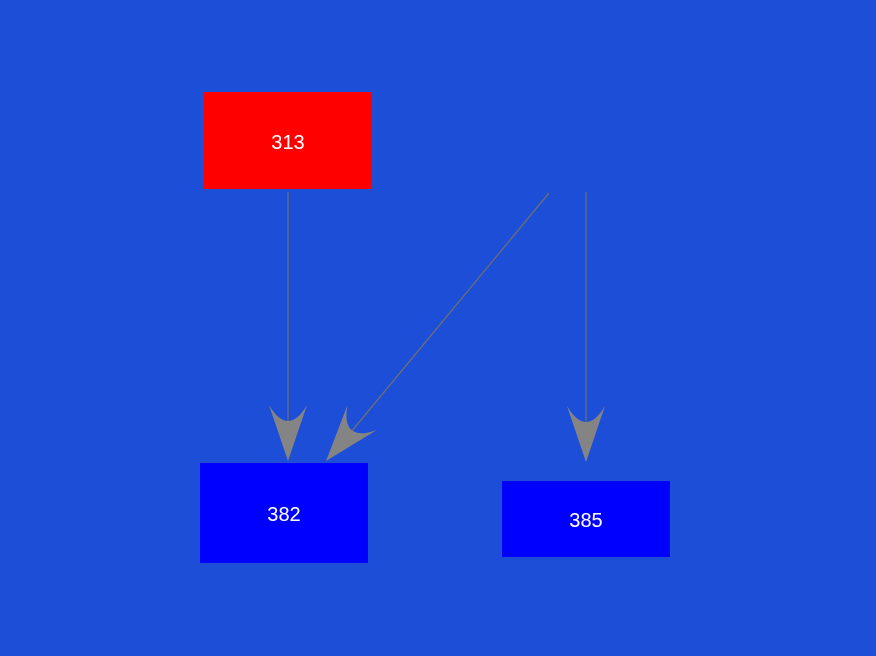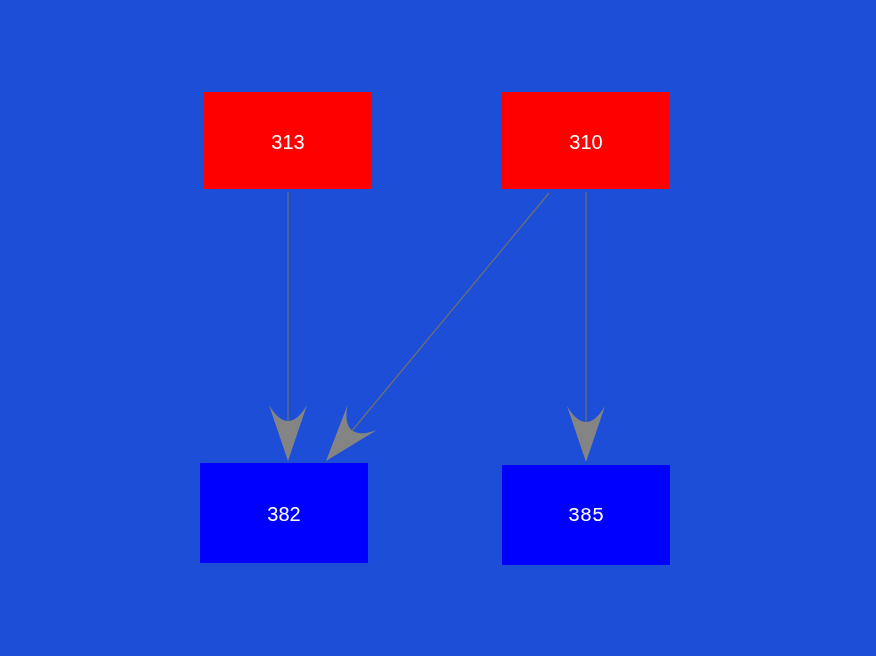--- a/index.html
+++ b/index.html
@@ -31,21 +31,21 @@
     justify-content: center;
     color: #ffffff;
     font-size: 20px;
     line-height: 1;
   }
   .node-red  { background: #ff0000; }
   .node-blue { background: #0000ff; }
   #node-313 { left: 204px; top: 92px;  width: 168px; height: 97px; }
   #node-310 { left: 502px; top: 92px;  width: 168px; height: 97px; }
   #node-382 { left: 200px; top: 463px; width: 168px; height: 100px; }
-  #node-385 { left: 502px; top: 465px; width: 168px; height: 100px; font-family: Liberation Mono, monospace; }
+  #node-385 { left: 502px; top: 481px; width: 168px; height: 76px; }
   .edge-line {
     stroke: #6f6f6f;
     stroke-width: 1.2;
     fill: none;
   }
   .edge-head {
     fill: #848484;
     stroke: none;
   }
   .node-label {
@@ -72,23 +72,20 @@
     <g>
       <line class="edge-line" x1="586" y1="192" x2="586" y2="430"></line>
       <path class="edge-head" d="M 567,406 Q 586,438 605,406 L 586,462 Z"></path>
     </g>
   </svg>
 
   <div class="node node-red" id="node-313">
     <span class="node-label">313</span>
   </div>
 
-  <div class="node node-red" id="node-310">
-    <span class="node-label">310</span>
-  </div>
 
   <div class="node node-blue" id="node-382">
     <span class="node-label">382</span>
   </div>
 
   <div class="node node-blue" id="node-385">
     <span class="node-label">385</span>
   </div>
 
 </div>

